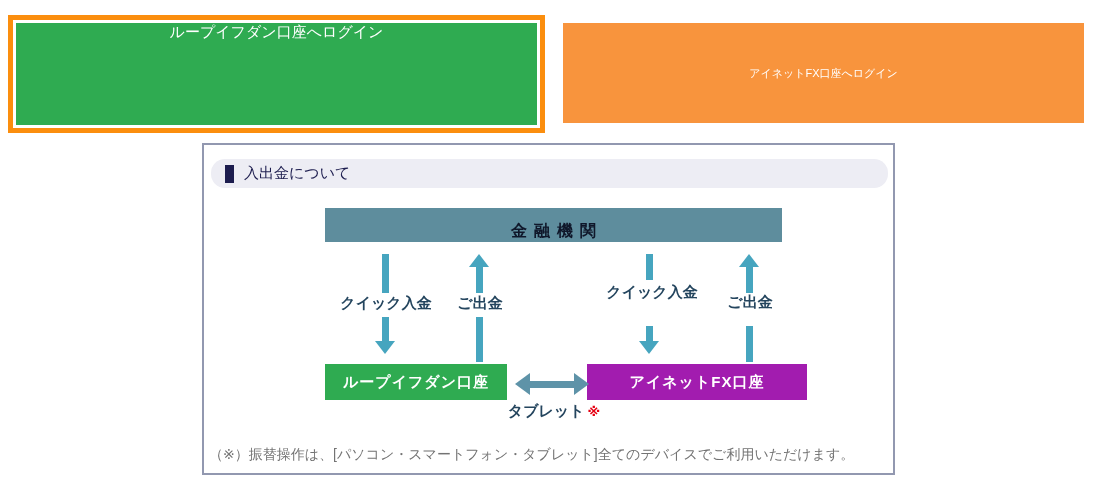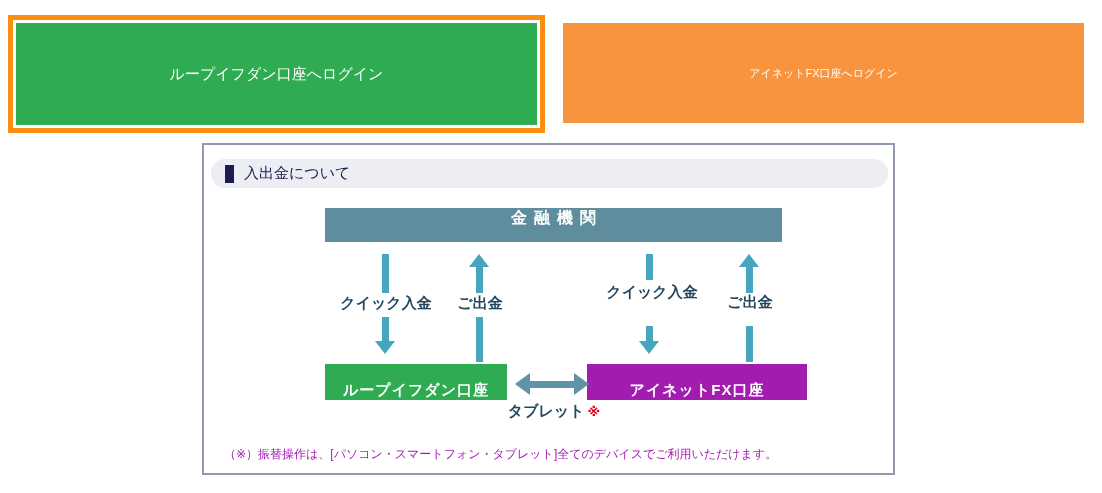--- a/index.html
+++ b/index.html
@@ -4,36 +4,36 @@
 <style>
   html,body{margin:0;padding:0;background:#fff;}
   .page{position:relative;width:1102px;height:493px;background:#fff;overflow:hidden;
         font-family:"Liberation Sans","DejaVu Sans",sans-serif;}
 
   
   .btn-loop{position:absolute;left:8px;top:15px;width:537px;height:118px;
             box-sizing:border-box;border:5px solid #fb8e0e;background:#fff;
             padding:3px;cursor:pointer;display:block;}
   .btn-loop-inner{display:flex;width:100%;height:100%;background:#2fab51;
-            align-items:center;justify-content:center;color:#fff;font-size:15px;}
+            align-items:flex-start;justify-content:center;color:#fff;font-size:15px;}
   .btn-inet{position:absolute;left:563px;top:23px;width:521px;height:100px;
             background:#f8943d;display:flex;align-items:center;justify-content:center;
             color:#fff;font-size:11px;cursor:pointer;}
 
   
   .panel{position:absolute;left:202px;top:143px;width:693px;height:332px;
          box-sizing:border-box;border:2px solid #9298b0;background:#fff;}
   .panel-header{position:absolute;left:7px;top:14px;width:677px;height:29px;
          background:#ededf4;display:flex;align-items:center;gap:10px;
          padding-left:14px;box-sizing:border-box;color:#1c1c4e;font-size:15px;border-radius:14px;}
   .hdr-marker{width:9px;height:18px;background:#1c1c4e;flex:0 0 auto;}
 
   .bank-bar{position:absolute;left:121px;top:63px;width:457px;height:34px;
-         background:#5e8d9d;color:#ffffff;font-weight:bold;font-size:16px;
-         letter-spacing:7px;text-indent:7px;display:flex;align-items:flex-start;justify-content:center;}
+         background:#5e8d9d;color:#0f172a;font-weight:bold;font-size:16px;
+         letter-spacing:7px;text-indent:7px;display:flex;align-items:flex-end;justify-content:center;}
 
   
   .vl{position:absolute;width:7px;background:#46a5bf;}
   .vl-a{left:178px;top:109px;height:39px;}
   .vl-b{left:178px;top:172px;height:24px;}
   .vl-c{left:272px;top:122px;height:26px;}
   .vl-d{left:272px;top:172px;height:45px;}
   .vl-e{left:442px;top:109px;height:26px;}
   .vl-f{left:442px;top:181px;height:15px;}
   .vl-g{left:542px;top:122px;height:26px;}
@@ -46,39 +46,39 @@
   .hu-1{left:265px;top:109px;}
   .hd-2{left:435px;top:196px;}
   .hu-2{left:535px;top:109px;}
 
   .lbl{position:absolute;font-weight:bold;color:#24455e;font-size:15px;text-align:center;}
   .lbl-quick-left{left:117px;width:130px;top:149px;}
   .lbl-out-left{left:226px;width:100px;top:149px;}
   .lbl-quick-right{left:381px;width:134px;top:136px;line-height:21px;}
   .lbl-out-right{left:496px;width:100px;top:148px;}
 
-  .acct{position:absolute;top:219px;height:36px;display:flex;align-items:flex-end;
+  .acct{position:absolute;top:219px;height:36px;display:flex;align-items:center;
         justify-content:center;color:#fff;font-weight:bold;font-size:15px;letter-spacing:1px;}
   .acct-green{left:121px;width:182px;background:#2fab51;}
   .acct-orange{left:383px;width:220px;background:#a21caf;}
 
   
   .h-arrow{position:absolute;left:311px;top:228px;width:74px;height:22px;}
   .h-line{position:absolute;left:13px;right:13px;top:8px;height:7px;background:#5e93a8;}
   .h-head{position:absolute;width:0;height:0;top:0;
           border-top:11px solid transparent;border-bottom:11px solid transparent;}
   .h-head-left{left:0;border-right:15px solid #5e93a8;}
   .h-head-right{right:0;border-left:15px solid #5e93a8;}
 
   .transfer-lbl{position:absolute;left:270px;width:160px;top:257px;text-align:center;
           font-weight:bold;font-size:15px;color:#24455e;}
   .transfer-lbl .mark{color:#e60012;font-size:13px;margin-left:3px;}
 
-  .footnote{position:absolute;left:20px;top:301px;width:685px;
-          color:#a21caf;font-size:12px;white-space:nowrap;}
+  .footnote{position:absolute;left:5px;top:301px;width:685px;
+          color:#737373;font-size:14px;white-space:nowrap;}
 </style>
 </head>
 <body>
 
 <div class="page">
 
   <a class="btn-loop">
     <span class="btn-loop-inner">
       <span>ループイフダン口座へログイン</span>
     </span>

